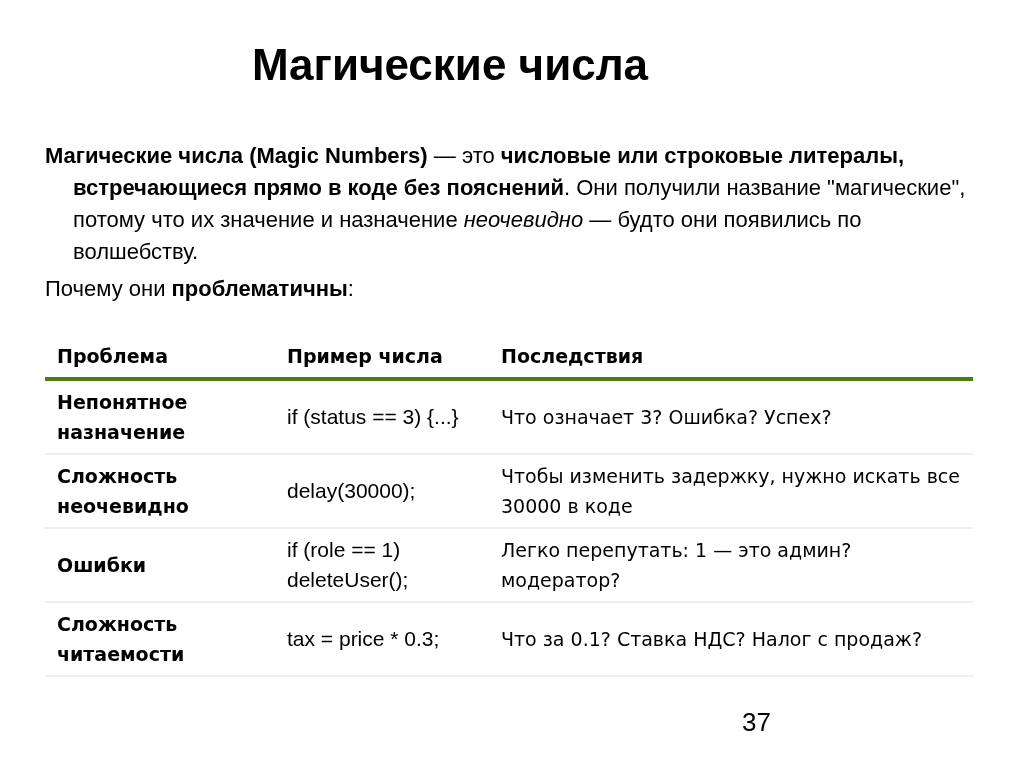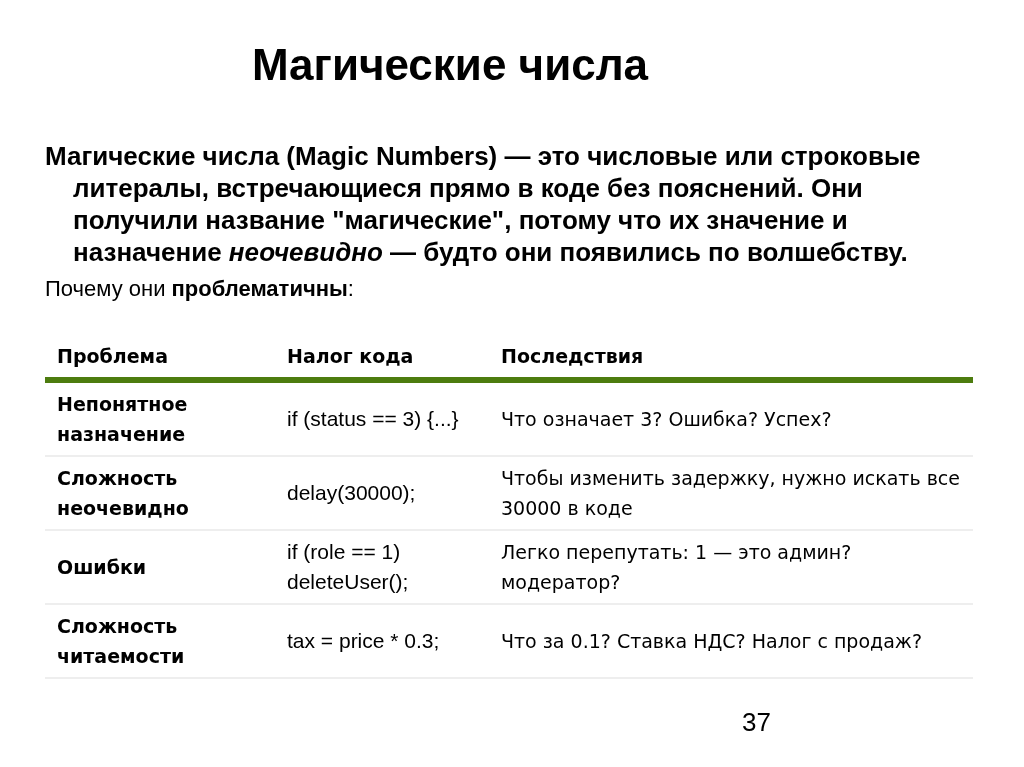--- a/index.html
+++ b/index.html
@@ -1,43 +1,43 @@
 <!DOCTYPE html>
 <html><head>
 <meta charset="utf-8">
 <style>
   html, body { margin:0; padding:0; }
   body { width:1024px; height:767px; background:#ffffff; position:relative; overflow:hidden; font-family:"Liberation Sans", sans-serif; color:#000; }
   .title { position:absolute; top:40px; left:0; width:900px; text-align:center; font-size:44px; font-weight:bold; }
-  .intro { position:absolute; top:140px; left:45px; width:945px; font-size:26px; line-height:32px;font-weight:bold; }
+  .intro { position:absolute; top:140px; left:45px; width:945px; font-size:22px; line-height:32px; }
   .intro p { margin:0; padding-left:28px; text-indent:-28px; }
   .why { position:absolute; top:276px; left:45px; font-size:22px; }
   table { position:absolute; top:335px; left:45px; width:928px; border-collapse:collapse; font-family:"DejaVu Sans", sans-serif; font-size:19px; }
-  th { text-align:left; font-weight:bold; padding:6px 12px; height:30px; border-bottom:6px solid #4d7c0f; }
+  th { text-align:left; font-weight:bold; padding:6px 12px; height:30px; border-bottom:4px solid #4d7c0f; }
   td { padding:6px 12px; vertical-align:middle; border-bottom:2px solid #eeeeee; line-height:30px; height:60px; }
   td.prob { font-weight:bold; width:206px; }
   td.code { font-family:"Liberation Sans", sans-serif; font-size:21px; width:190px; }
   .page-num { position:absolute; top:707px; left:742px; font-size:26px;text-align:right; }
 </style>
 </head>
 <body>
 
 <div class="title">Магические числа</div>
 
 <div class="intro">
   <p><b>Магические числа (Magic Numbers)</b><span> — это </span><b>числовые или строковые литералы, встречающиеся прямо в коде без пояснений</b><span>. Они получили название "магические", потому что их значение и назначение </span><i>неочевидно</i><span> — будто они появились по волшебству.</span></p>
 </div>
 
 <div class="why"><span>Почему они </span><b>проблематичны</b><span>:</span></div>
 
 <table>
   <thead>
     <tr>
       <th>Проблема</th>
-      <th>Налог кода</th>
+      <th>Пример числа</th>
       <th>Последствия</th>
     </tr>
   </thead>
   <tbody>
     <tr>
       <td class="prob">Непонятное назначение</td>
       <td class="code">if (status == 3) {...}</td>
       <td>Что означает 3? Ошибка? Успех?</td>
     </tr>
     <tr>

